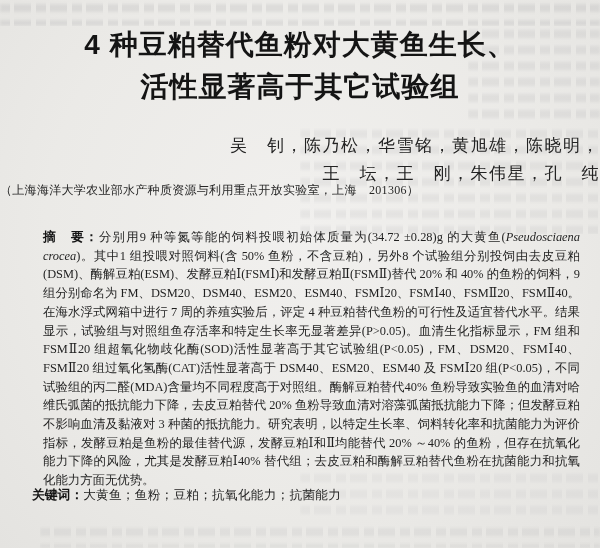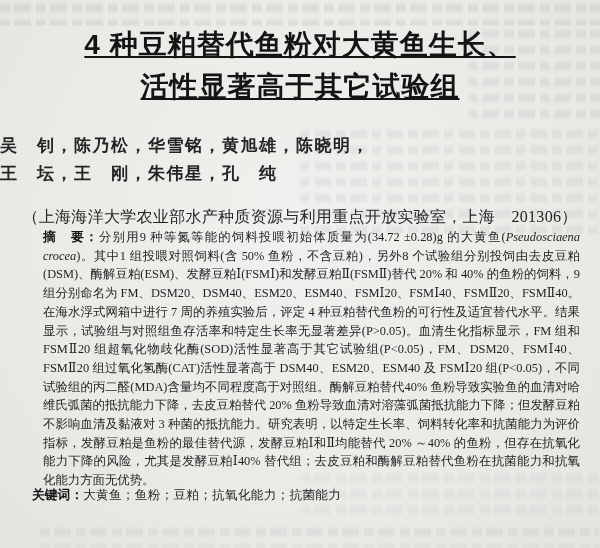--- a/index.html
+++ b/index.html
@@ -37,40 +37,39 @@
   .title {
     position: absolute;
     top: 24px; left: 0; width: 100%;
     text-align: center;
     font-family: "Liberation Sans", "DejaVu Sans", sans-serif;
     font-weight: bold;
     font-size: 28px;
     line-height: 42px;
     letter-spacing: 1px;
     color: #141414;
-    text-decoration: underline;
   }
 
   .authors {
     position: absolute;
     left: 0; width: 100%;
-    text-align: left;
+    text-align: right;
     font-size: 17px;
-    font-weight: bold;
+    font-weight: normal;
     letter-spacing: 1.5px;
     color: #232323;
   }
   .authors-1 { top: 134px; }
   .authors-2 { top: 162px; }
 
   .affiliation {
     position: absolute;
-    top: 207px; left: 0; width: 100%;
-    text-align: center;
-    font-size: 16px;
+    top: 182px; left: 0; width: 100%;
+    text-align: left;
+    font-size: 12px;
     letter-spacing: 0.3px;
     color: #262626;
   }
 
   .abstract {
     position: absolute;
     left: 43px; top: 228px;
     width: 537px;
     font-size: 12.4px;
     line-height: 18.7px;

